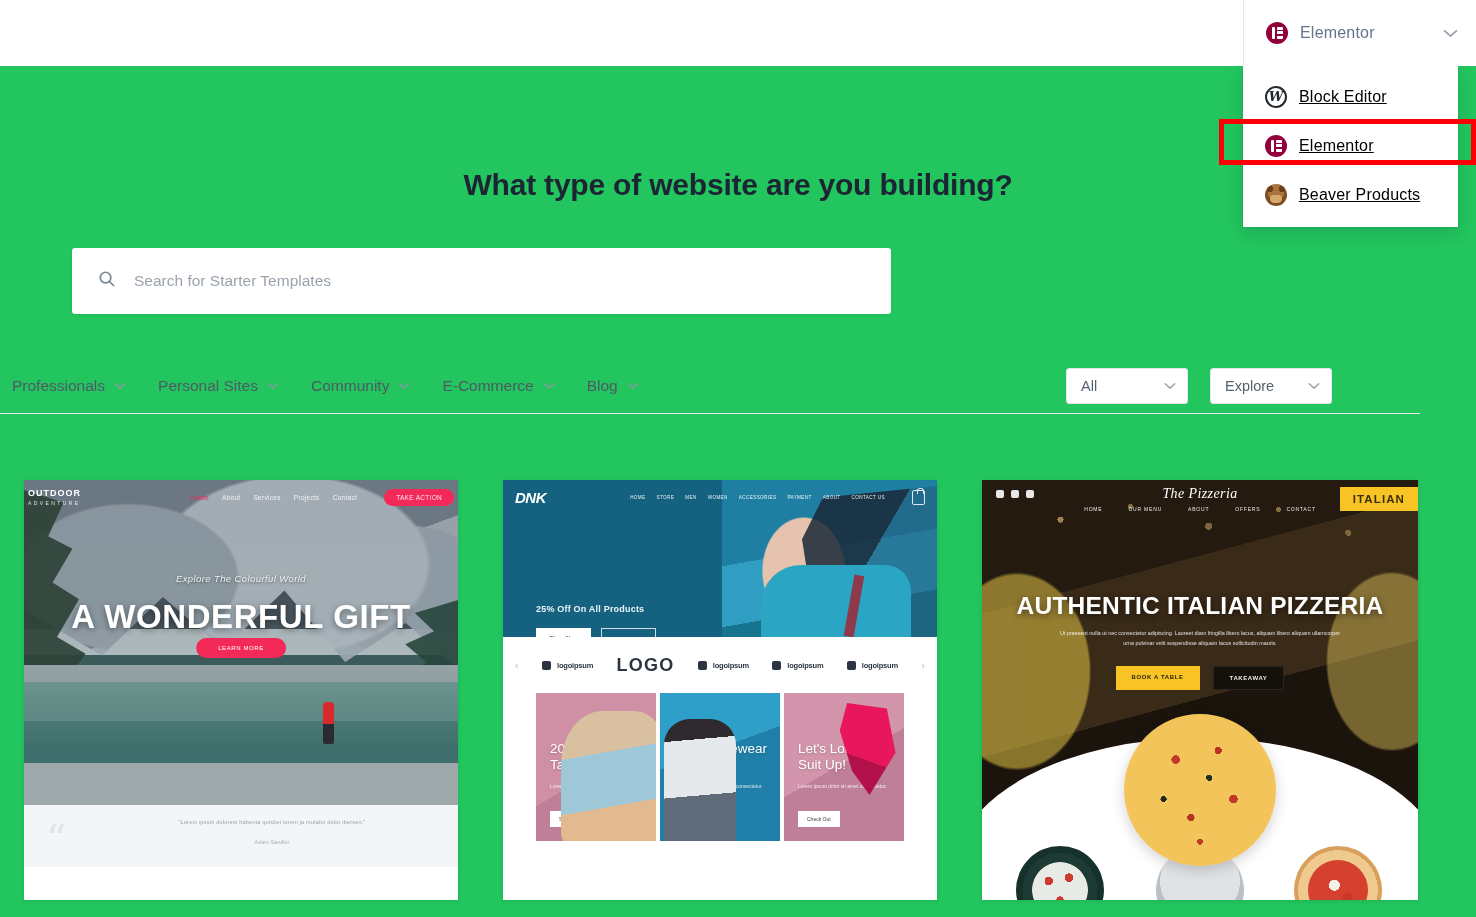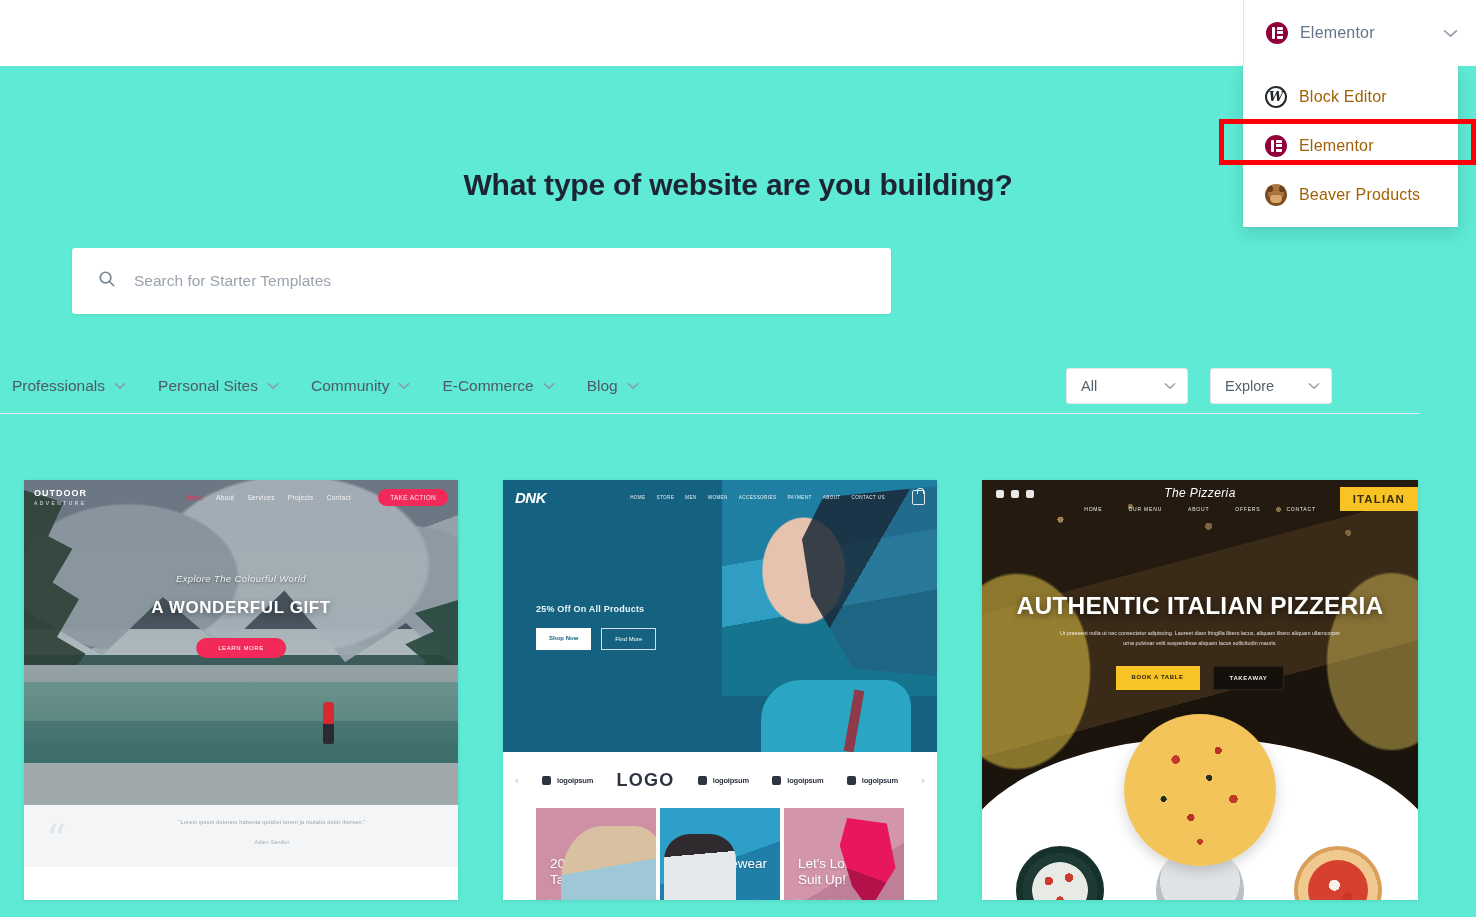--- a/index.html
+++ b/index.html
@@ -95,39 +95,39 @@
     z-index: 44;
     padding: 6px 0 8px;
   }
   .dd-item {
     height: 49px;
     display: flex; align-items: center;
     padding: 0 12px 0 22px;
     cursor: pointer;
   }
   .dd-item .dd-label {
-    font-size: 16px; color: #a16207; margin-left: 12px; letter-spacing: .2px;
+    font-size: 16px; color: #000000; margin-left: 12px; letter-spacing: .2px; text-decoration: underline;
   }
   .dd-item.active { background: #ffffff; }
 
   
   .highlight-box {
     position: absolute;
     left: 1219px; top: 119px;
     width: 257px; height: 46px;
     border: 5px solid #fb0006;
     z-index: 60;
     pointer-events: none;
   }
 
   
   .page {
     position: absolute; top: 66px; left: 0;
     width: 1476px; height: 851px;
-    background: #5eead4;
+    background: #22c55e;
     overflow: hidden;
   }
   .hero-title {
     text-align: center;
     margin-top: 102px;
     font-size: 30px;
     font-weight: bold;
     color: #1d2433;
     letter-spacing: -.2px;
   }
@@ -248,40 +248,40 @@
     content: ""; position: absolute; inset: 0;
     background: linear-gradient(180deg, rgba(255,255,255,.18), rgba(255,255,255,0) 60%);
   }
   .oa-person {
     position: absolute; left: 299px; top: 222px; width: 11px; height: 42px;
     background: linear-gradient(#d8292f 0 52%, #2a2a33 52% 100%);
     border-radius: 4px 4px 2px 2px;
   }
   .oa-nav {
     position: absolute; top: 0; left: 0; right: 0; height: 34px;
-    display: flex; align-items: center; padding: 0 10px;
+    display: flex; align-items: center; padding: 0 4px;
   }
   .oa-logo { color: #fff; }
   .oa-logo .l1 { font-size: 9px; font-weight: bold; letter-spacing: 1px; line-height: 1; }
   .oa-logo .l2 { font-size: 5px; letter-spacing: 2.4px; opacity: .85; margin-top: 2px; }
   .oa-menu { margin-left: auto; display: flex; align-items: center; gap: 13px; }
   .oa-menu span { font-size: 6.5px; color: rgba(255,255,255,.88); letter-spacing: .3px; }
   .oa-menu span.on { color: #f3295a; }
   .oa-cta {
     margin-left: 14px; background: #f3295a; color: #fff;
     font-size: 5.5px; padding: 5px 12px; border-radius: 10px; letter-spacing: .3px;
   }
   .oa-kicker {
     position: absolute; left: 0; right: 0; top: 93px; text-align: center;
     color: #eef2f4; font-size: 9.5px; font-style: italic; letter-spacing: .4px;
     text-shadow: 0 1px 3px rgba(0,0,0,.45);
   }
   .oa-h1 {
     position: absolute; left: 0; right: 0; top: 118px; text-align: center;
-    color: #fff; font-size: 17px; font-weight: bold; letter-spacing: .6px;
+    color: #fff; font-size: 33px; font-weight: bold; letter-spacing: .6px;
     text-shadow: 0 2px 6px rgba(0,0,0,.4);
   }
   .oa-btn {
     position: absolute; left: 50%; transform: translateX(-50%); top: 158px;
     background: #f3295a; color: #fff; font-size: 6px; letter-spacing: .6px;
     padding: 7px 22px; border-radius: 12px;
   }
   .oa-quote {
     height: 62px; background: #f3f5f7; position: relative;
   }
@@ -295,21 +295,21 @@
     text-align: center; font-size: 5.5px; color: #9aa3ad; letter-spacing: .2px;
   }
   .oa-qauthor {
     position: absolute; left: 100px; right: 38px; top: 34px;
     text-align: center; font-size: 5.5px; color: #aab2ba;
   }
   .oa-events { background: #ffffff; height: 120px; position: relative; }
 
   
   .dnk-hero {
-    position: relative; height: 272px; overflow: hidden;
+    position: relative; height: 157px; overflow: hidden;
     background: #14627f;
     padding-left: 40px;
   }
   .dnk-photo {
     position: absolute; right: 0; top: 0; width: 215px; height: 216px;
     background:
       radial-gradient(ellipse 70px 90px at 38% 42%, #e6c3ae 0 58%, transparent 60%),
       linear-gradient(170deg,#1f7fa3 0 34%, #2f9ec2 34% 58%, #16748f 58% 100%);
   }
   .dnk-hair {
@@ -431,22 +431,22 @@
     background: #ffffff; border-radius: 50% 50% 0 0 / 100% 100% 0 0;
   }
   .pz-nav { position: absolute; top: 6px; left: 0; right: 0; height: 22px; }
   .pz-social { position: absolute; left: 14px; top: 4px; display: flex; gap: 7px; }
   .pz-social i {
     width: 8px; height: 8px; background: rgba(255,255,255,.9);
     display: block; border-radius: 2px;
   }
   .pz-brand {
     position: absolute; left: 0; right: 0; top: 0; text-align: center;
-    color: #fff; font-size: 12px; font-style: italic;
-    font-family: Liberation Sans, sans-serif; letter-spacing: .4px;
+    color: #fff; font-size: 14px; font-style: italic;
+    font-family: Liberation Serif, serif; letter-spacing: .4px;
   }
   .pz-menu {
     position: absolute; left: 0; right: 0; top: 26px;
     display: flex; justify-content: center; gap: 26px;
   }
   .pz-menu span { font-size: 5px; color: rgba(255,255,255,.9); letter-spacing: .8px; }
   .pz-h1 {
     position: absolute; left: 0; right: 0; top: 112px; text-align: center;
     color: #fff; font-size: 24.5px; font-weight: bold; letter-spacing: .2px;
     text-shadow: 0 2px 7px rgba(0,0,0,.55);

